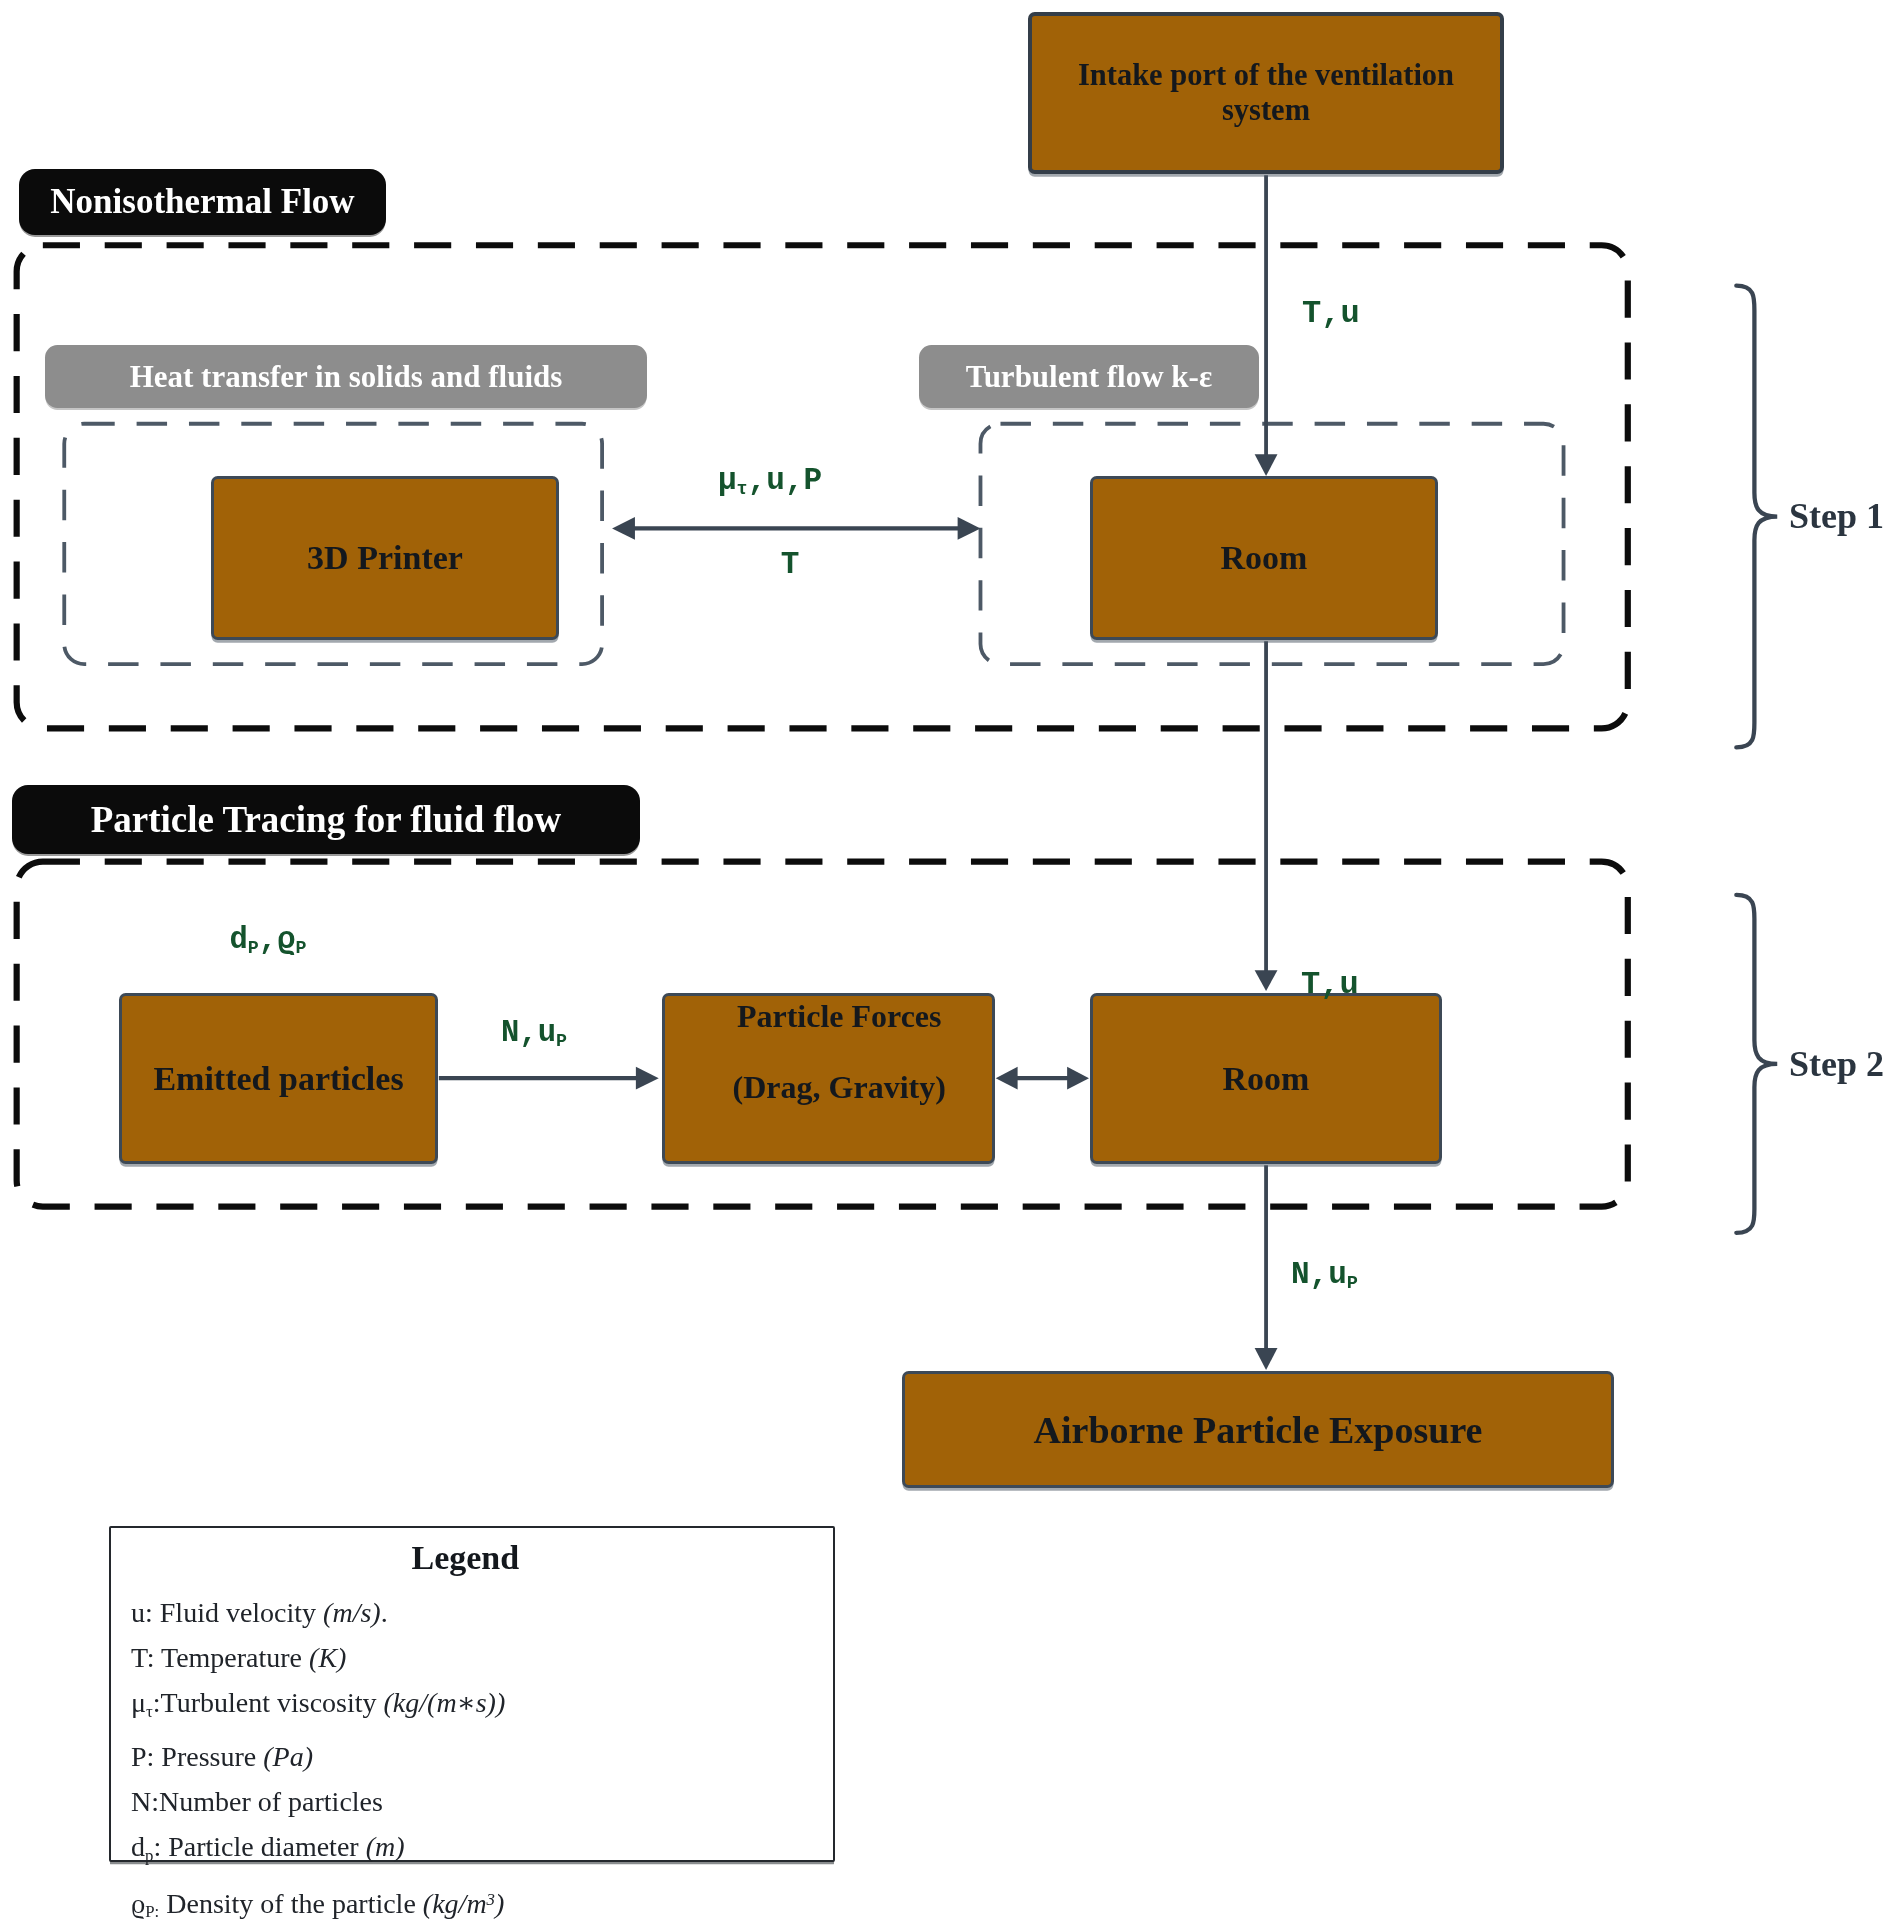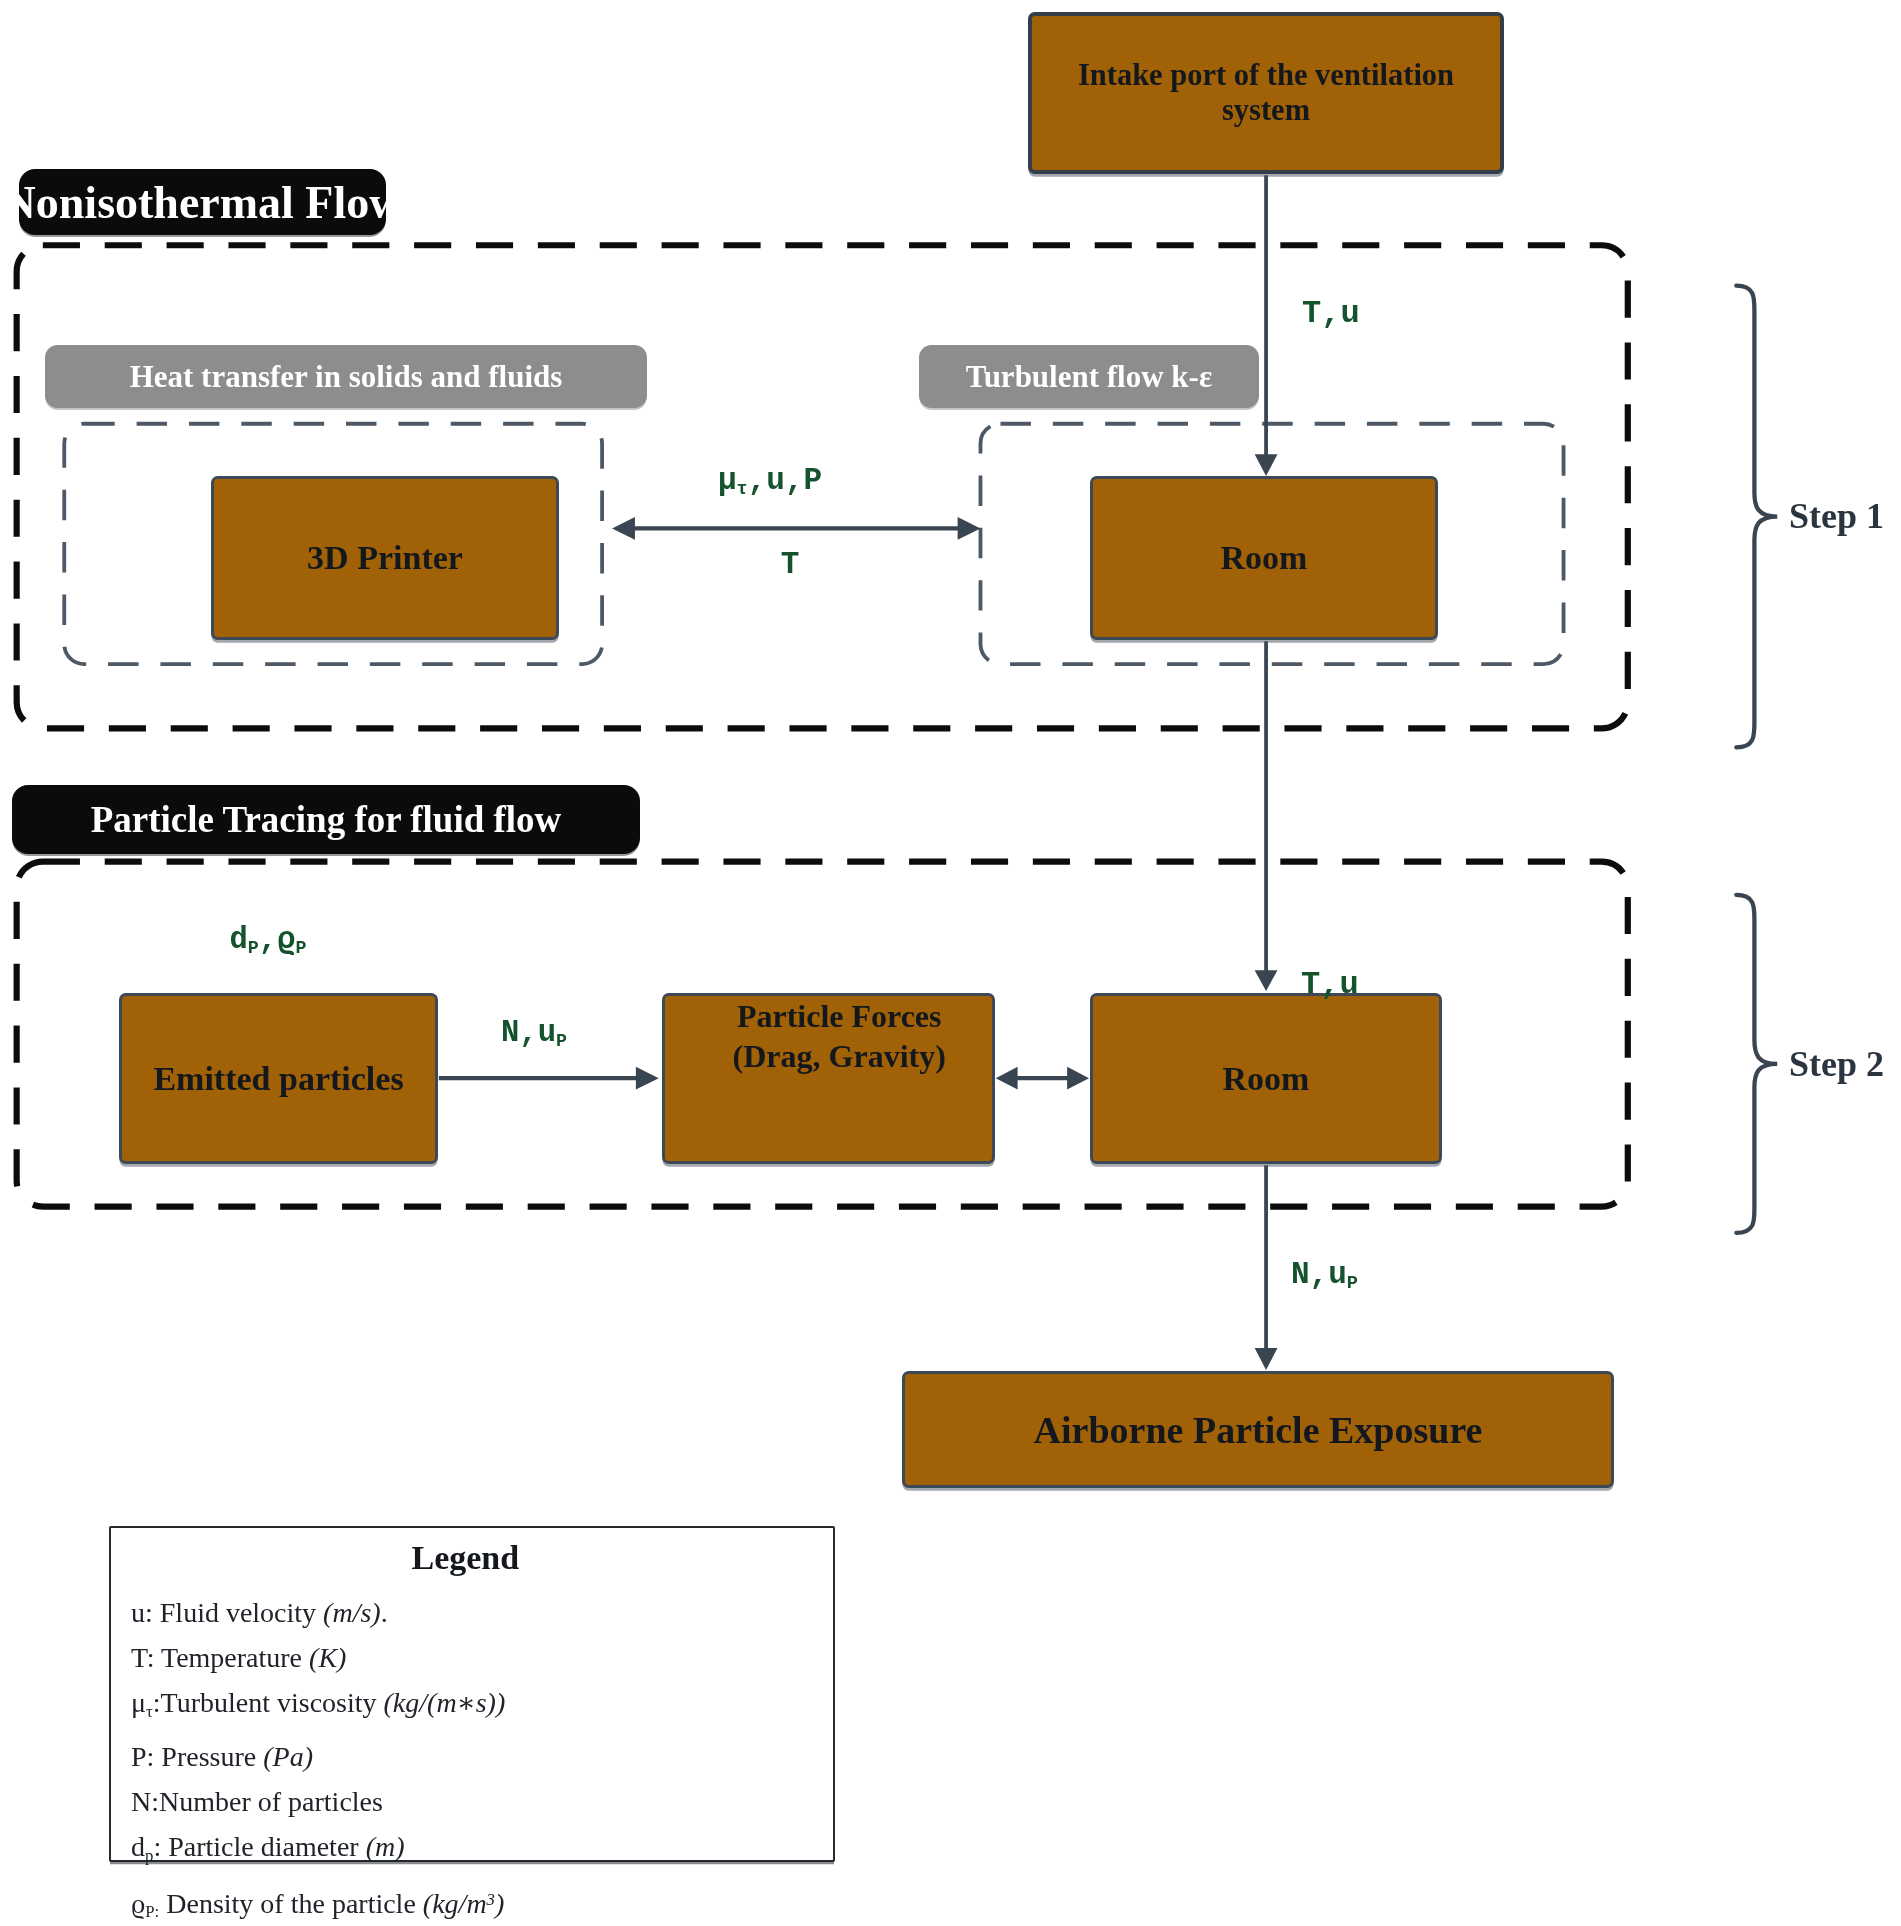--- a/index.html
+++ b/index.html
@@ -68,37 +68,37 @@
     <polygon points="2092,2265 2138,2241 2138,2289" fill="#3a4552"></polygon>
     <polygon points="2288,2265 2242,2241 2242,2289" fill="#3a4552"></polygon>
 
     <line x1="2660" y1="2448" x2="2660" y2="2842" stroke="#3a4552" stroke-width="8"></line>
     <polygon points="2660,2878 2636,2832 2684,2832" fill="#3a4552"></polygon>
 
     <path d="M3648,600 C3686,600 3686,624 3686,652 L3686,1035 C3686,1066 3694,1085 3734,1085 C3694,1085 3686,1104 3686,1135 L3686,1518 C3686,1546 3686,1570 3648,1570" fill="none" stroke="#3a4552" stroke-width="9" stroke-linecap="round"></path>
     <path d="M3648,1880 C3686,1880 3686,1904 3686,1930 L3686,2185 C3686,2216 3694,2235 3734,2235 C3694,2235 3686,2254 3686,2284 L3686,2540 C3686,2566 3686,2590 3648,2590" fill="none" stroke="#3a4552" stroke-width="9" stroke-linecap="round"></path>
   </svg>
 
-  <div class="pill pill-black" style="left:19px;top:169px;width:367px;height:66px;font-size:46px;justify-content:center;">Nonisothermal Flow</div>
+  <div class="pill pill-black" style="left:19px;top:169px;width:367px;height:66px;font-size:35px;justify-content:center;">Nonisothermal Flow</div>
 
   <div class="pill pill-gray" style="left:45px;top:345px;width:602px;height:63px;font-size:31px;justify-content:center;">Heat transfer in solids and fluids</div>
 
   <div class="pill pill-gray" style="left:919px;top:345px;width:340px;height:63px;font-size:31px;justify-content:center;">Turbulent flow k-ε</div>
 
   <div class="pill pill-black" style="left:12px;top:785px;width:628px;height:69px;font-size:37px;justify-content:center;">Particle Tracing for fluid flow</div>
 
   <div class="node" style="left:1028px;top:12px;width:476px;height:162px;font-size:30.5px;border-width:4.3px;border-color:#343e49;padding:0 19px;">Intake port of the ventilation system</div>
 
   <div class="node" style="left:164px;top:476px;width:348px;height:164px;font-size:34px;margin-left:47px;">3D Printer</div>
 
   <div class="node" style="left:1090px;top:476px;width:348px;height:164px;font-size:34px;">Room</div>
 
   <div class="node" style="left:119px;top:993px;width:319px;height:171px;font-size:34px;">Emitted particles</div>
 
-  <div class="node twoline leftalign" style="left:662px;top:993px;width:333px;height:171px;font-size:32px;">
+  <div class="node twoline leftalign" style="left:662px;top:993px;width:333px;height:171px;font-size:32px;gap:31px;">
     <div>Particle Forces</div>
     <div>(Drag, Gravity)</div>
   </div>
 
   <div class="node" style="left:1090px;top:993px;width:352px;height:171px;font-size:34px;">Room</div>
 
   <div class="node" style="left:902px;top:1371px;width:712px;height:117px;font-size:38px;border-width:3.8px;">Airborne Particle Exposure</div>
 
   <div class="elabel" style="left:1302px;top:295px;font-size:32px;">T,u</div>
 

